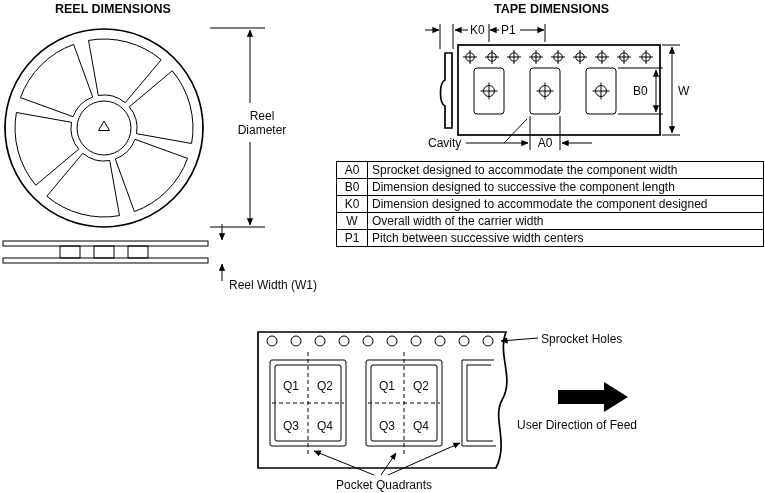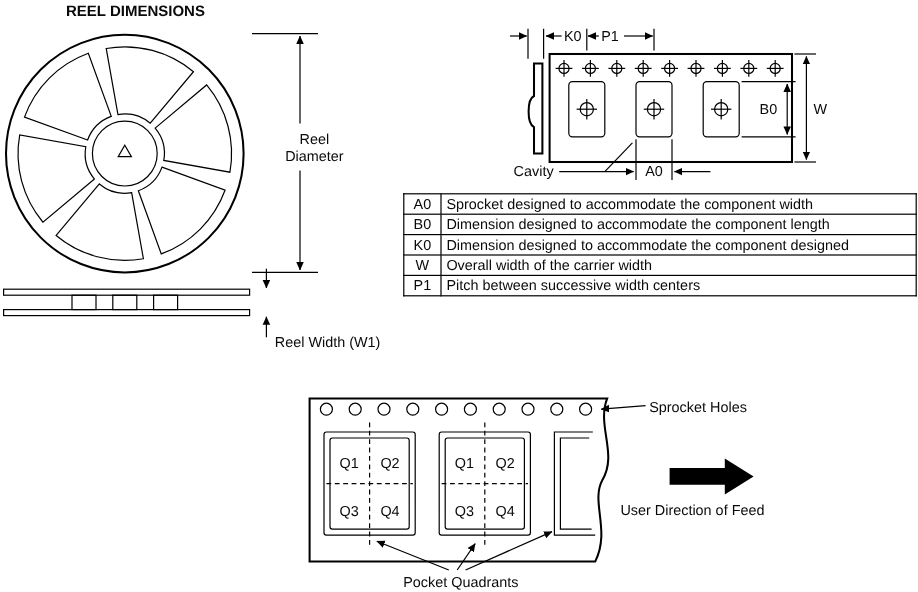--- a/index.html
+++ b/index.html
@@ -15,20 +15,21 @@
              font:12px "Liberation Sans",sans-serif;color:#0a0a0a;background:#fff;}
   .dim-table td{border:1px solid #000;height:16px;line-height:16px;padding:0 4px;white-space:nowrap;}
   .dim-table td.sym{width:26px;text-align:center;padding:0 2px;}
 </style>
 </head>
 <body>
 
 <div class="screen">
 
   <div class="title" style="left:35px;top:2px">REEL DIMENSIONS</div>
+  <div class="title" style="left:474px;top:2px">TAPE DIMENSIONS</div>
 
   <svg class="diagram" width="765" height="493" viewBox="0 0 765 493">
     <defs>
       <marker id="arr" viewBox="0 0 10 10" refX="9.5" refY="5" markerWidth="7" markerHeight="7" orient="auto-start-reverse">
         <path d="M0,0.5 L10,5 L0,9.5 Z" fill="#000"></path>
       </marker>
     </defs>
 
     <g>
       <circle class="ln2" cx="104" cy="128" r="99"></circle>
@@ -227,21 +228,21 @@
   </svg>
 
   <table class="dim-table">
     <tbody>
       <tr>
         <td class="sym">A0</td>
         <td class="desc">Sprocket designed to accommodate the component width</td>
       </tr>
       <tr>
         <td class="sym">B0</td>
-        <td class="desc">Dimension designed to accommodate the component length</td>
+        <td class="desc">Dimension designed to successive the component length</td>
       </tr>
       <tr>
         <td class="sym">K0</td>
         <td class="desc">Dimension designed to accommodate the component designed</td>
       </tr>
       <tr>
         <td class="sym">W</td>
         <td class="desc">Overall width of the carrier width</td>
       </tr>
       <tr>

